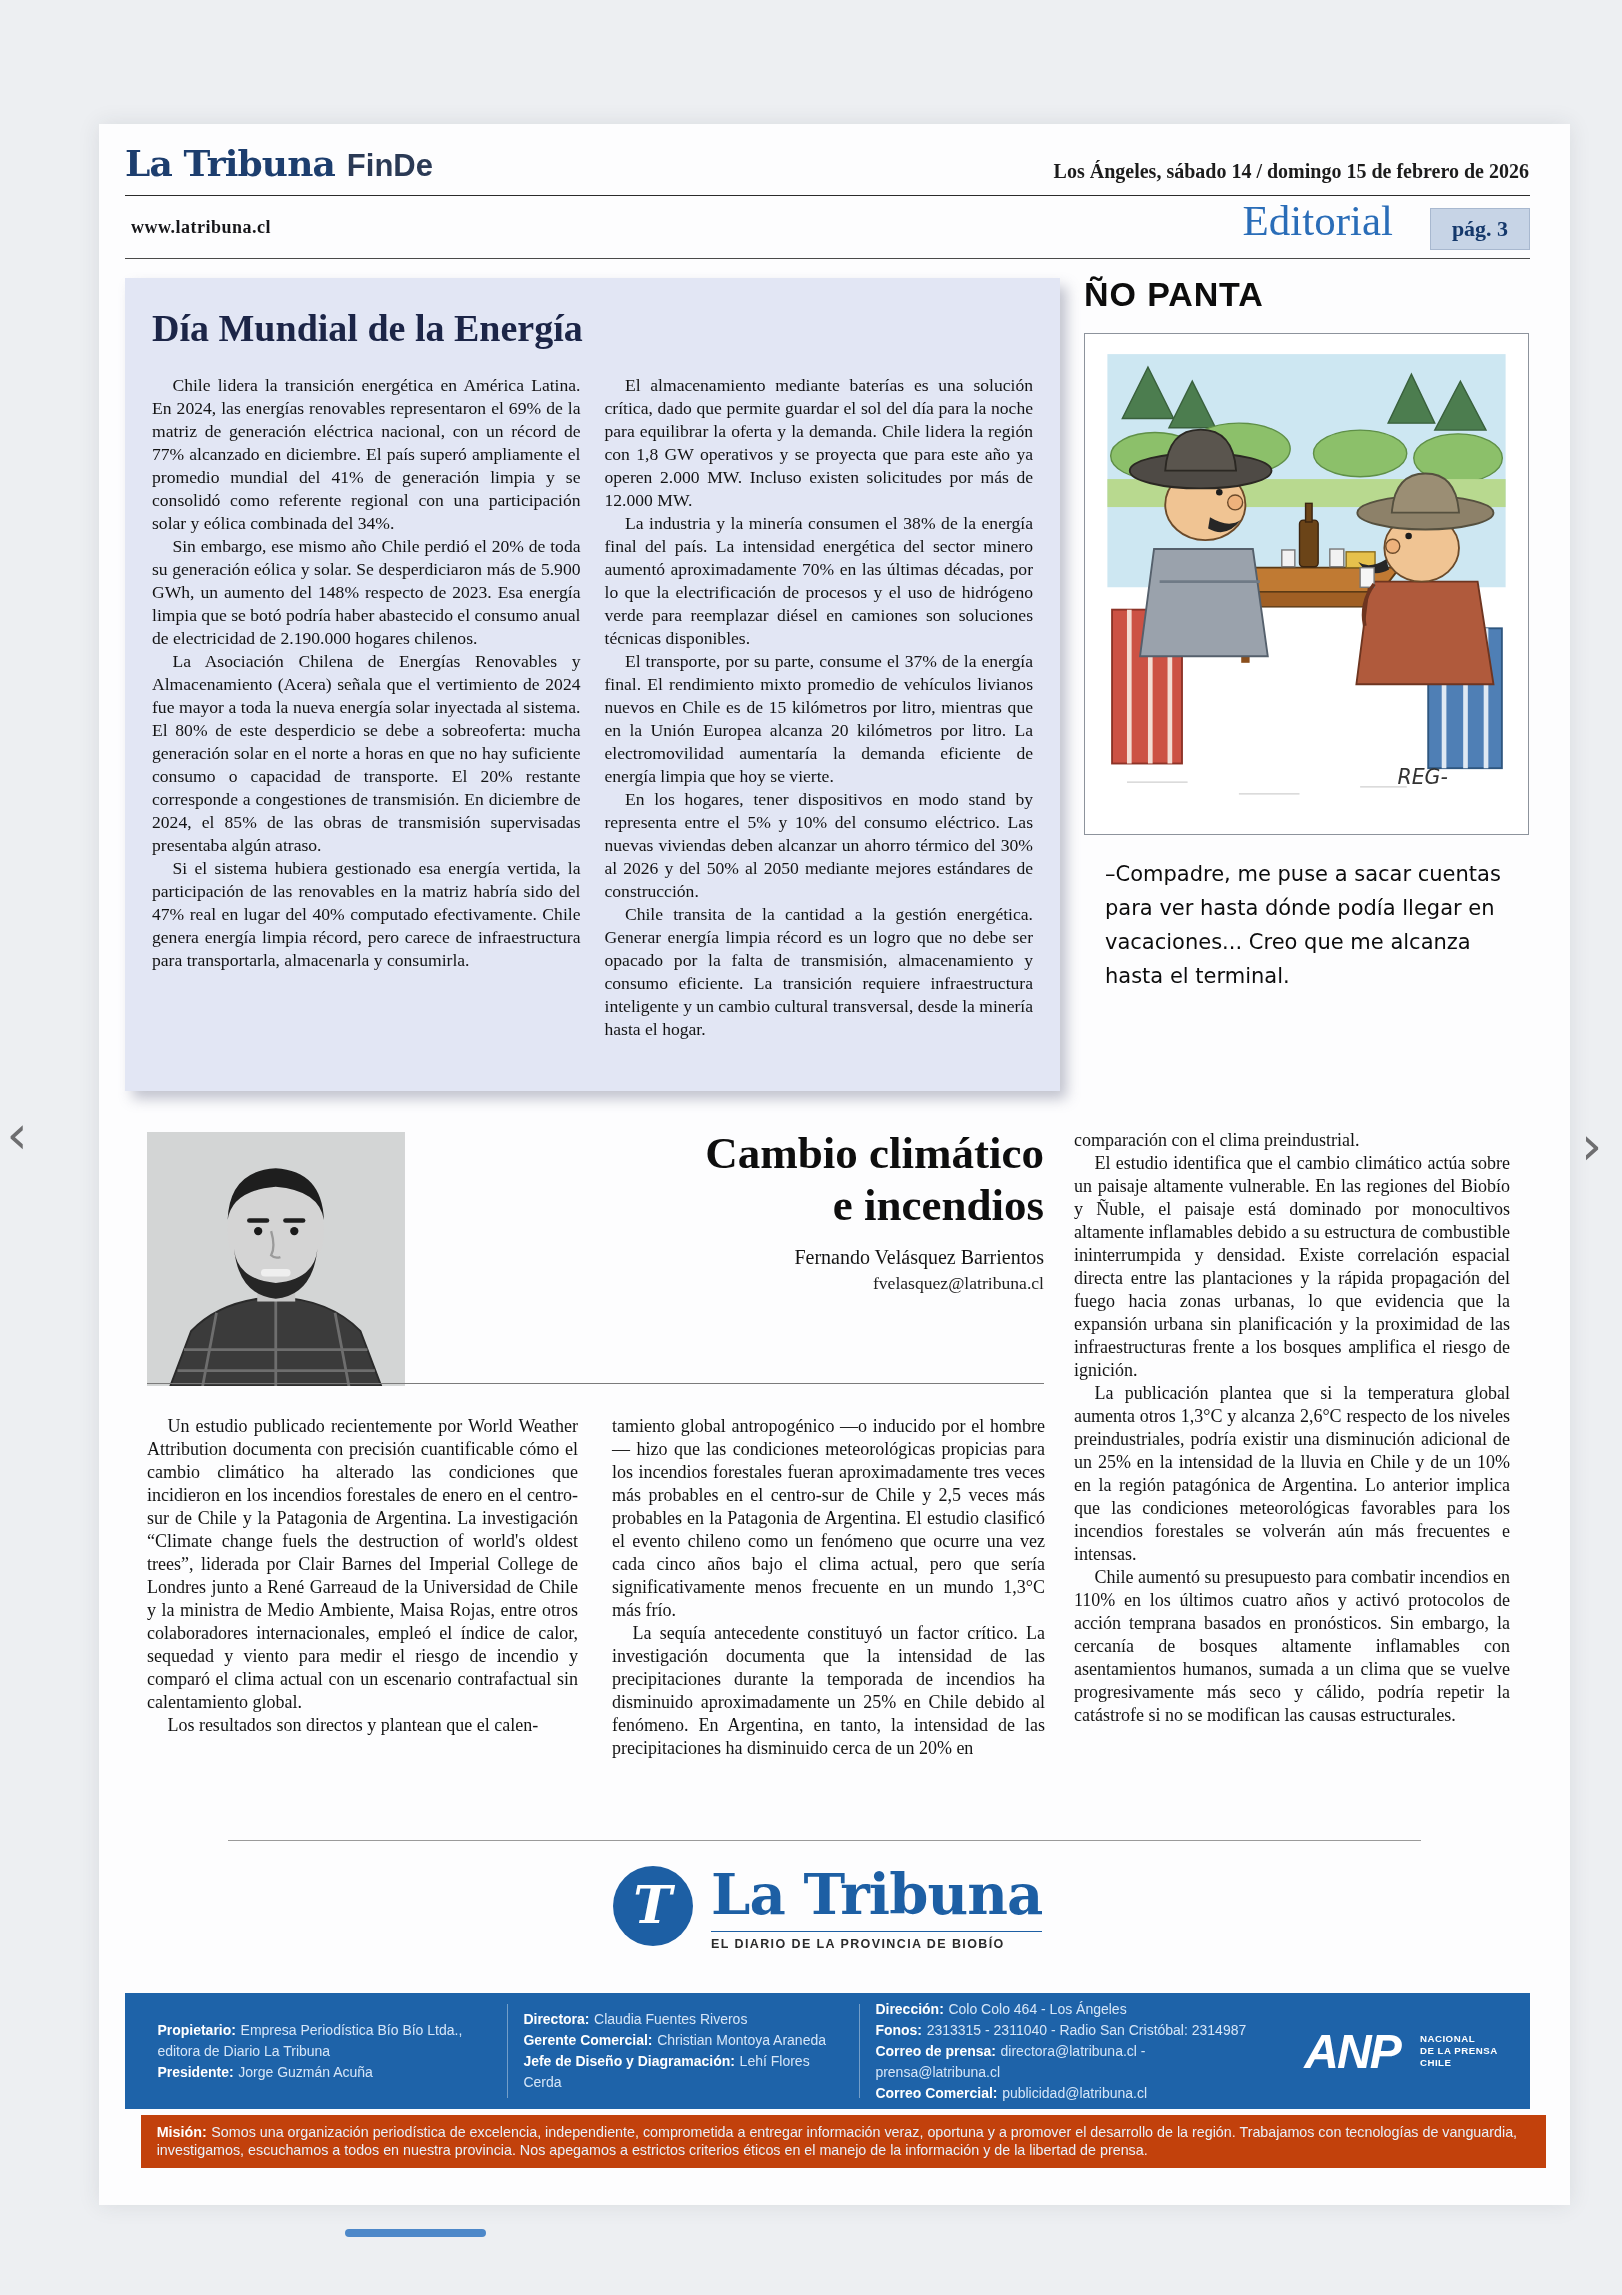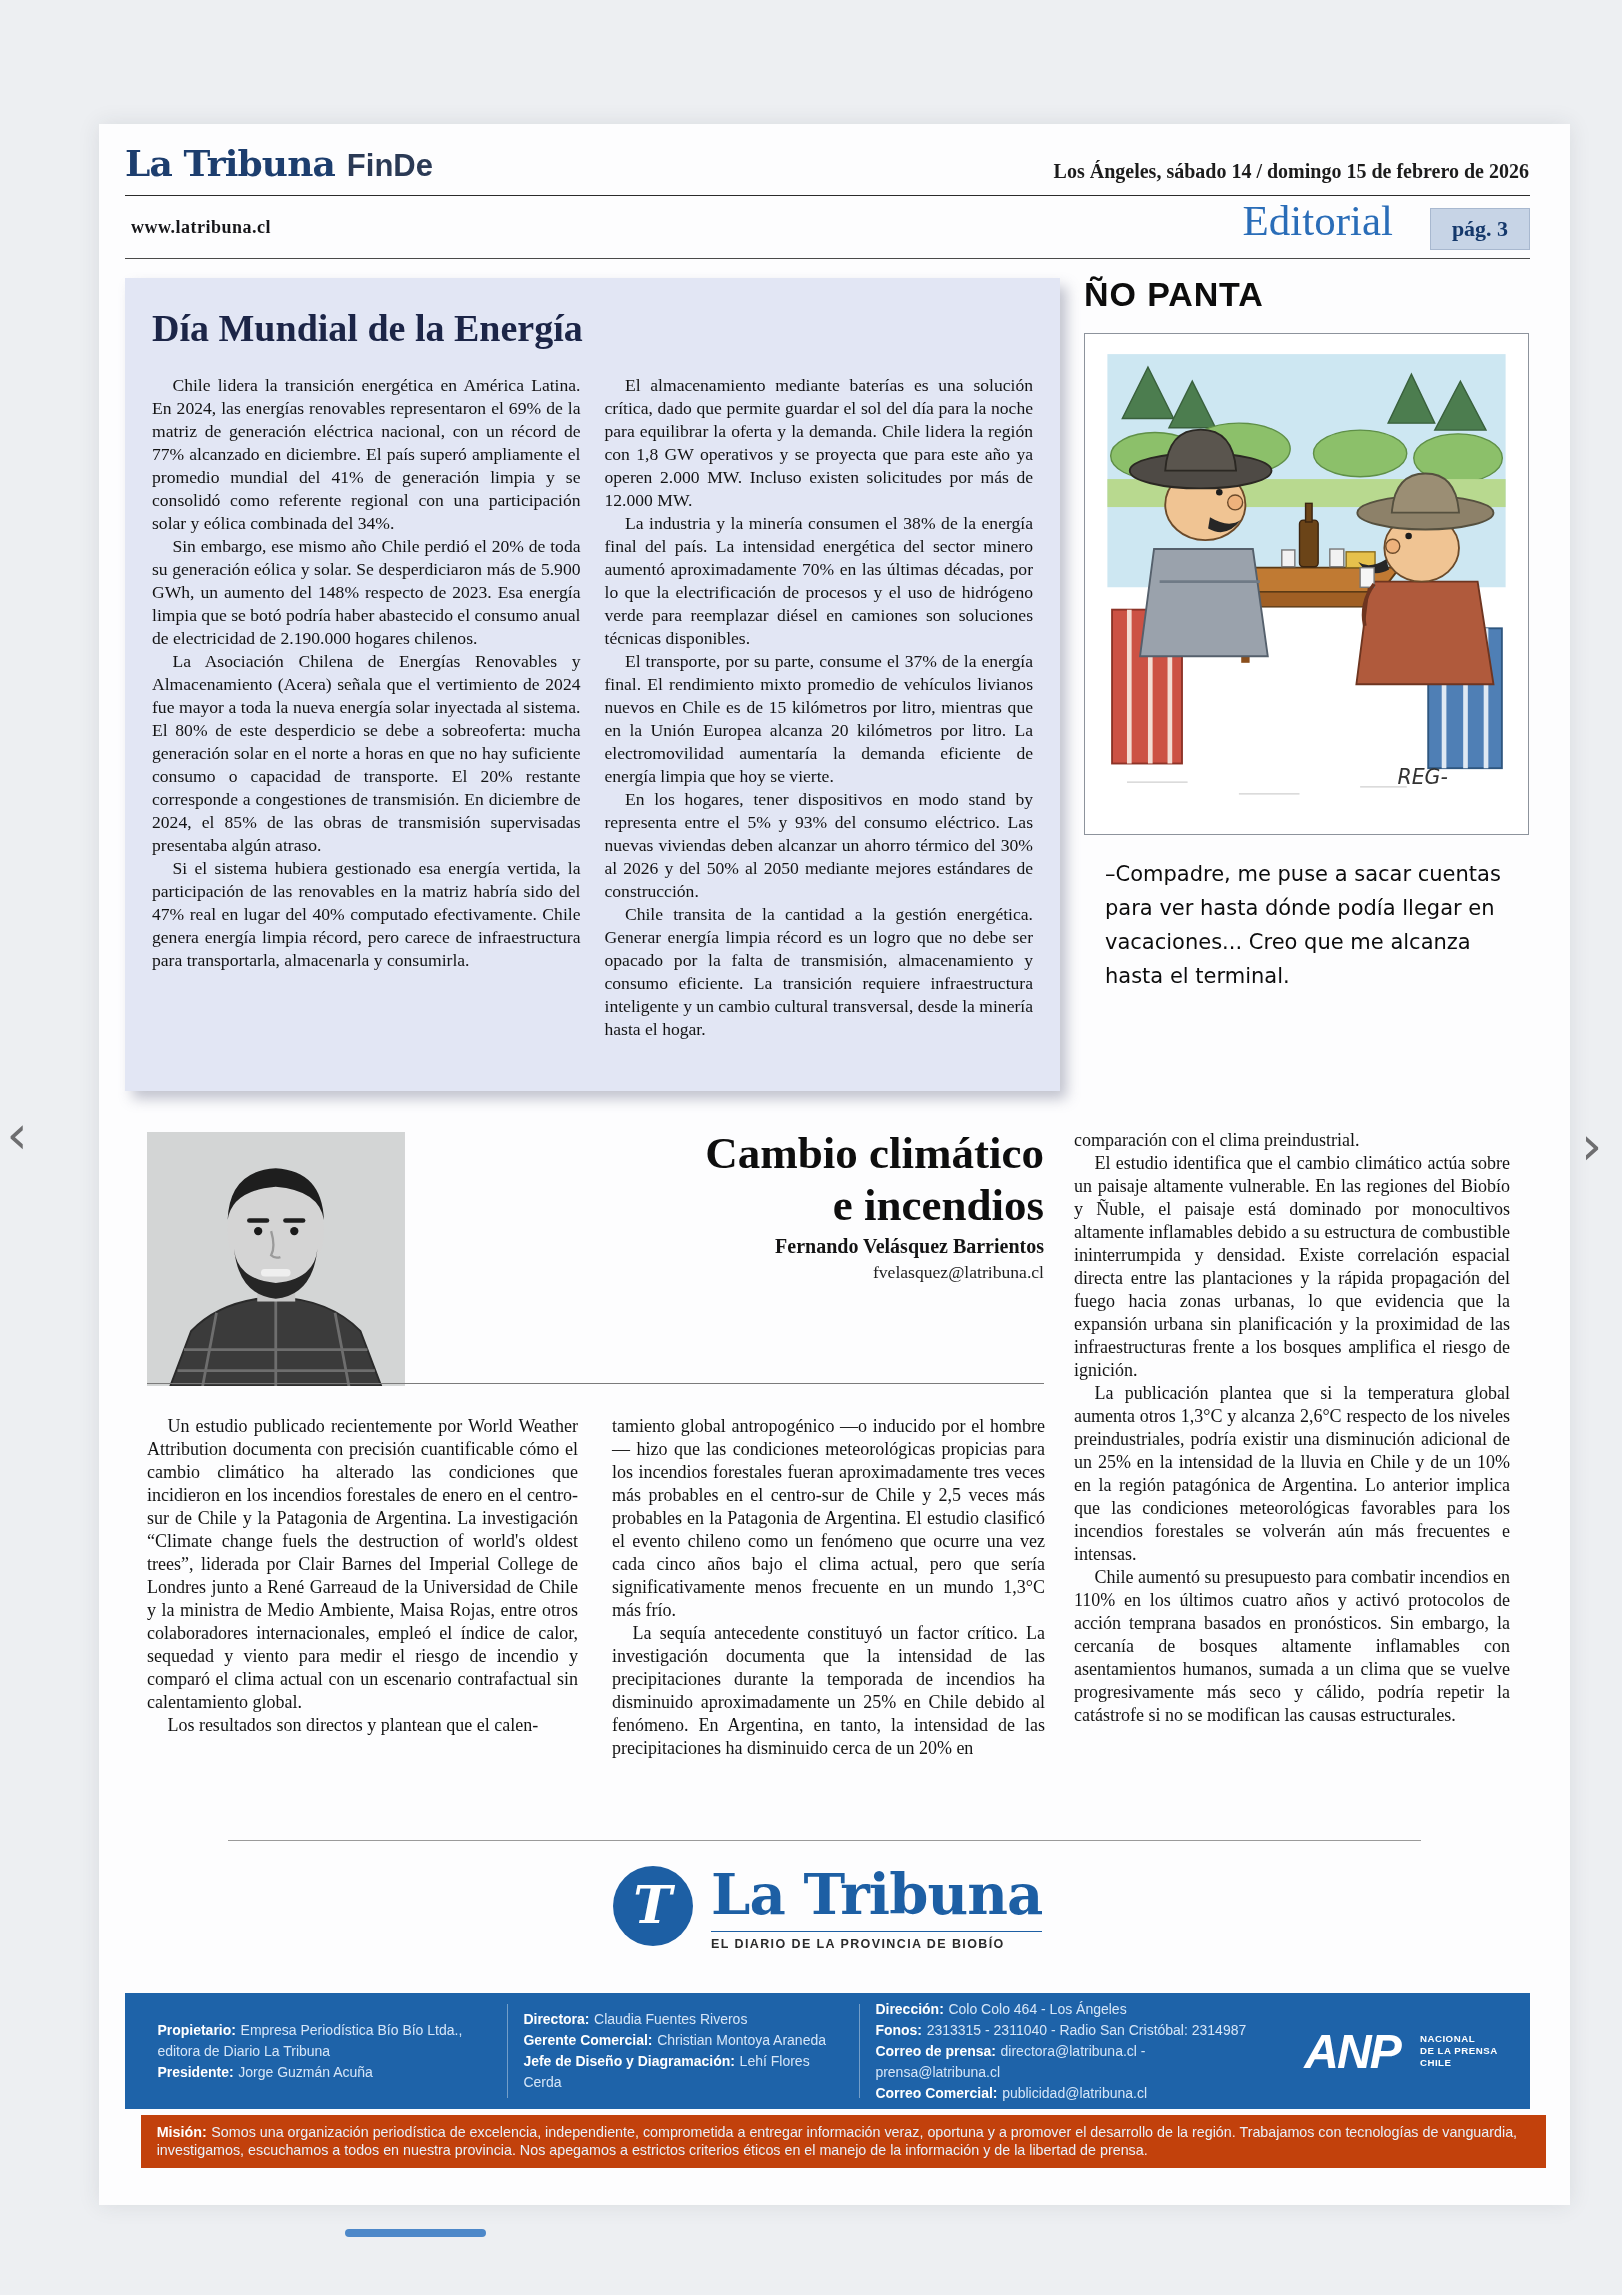--- a/index.html
+++ b/index.html
@@ -45,21 +45,21 @@
   .cartoon-frame{position:absolute;left:1084px;top:333px;width:445px;height:502px;
     border:1.4px solid #8d939c;background:#fff;padding:14px}
   .cartoon-frame svg{width:100%;height:100%}
   .cartoon-caption{position:absolute;left:1105px;top:857px;width:420px;
     font-family:"DejaVu Sans",sans-serif;font-size:21px;line-height:34px;color:#0c0c0c}
 
   
   .author-photo{position:absolute;left:147px;top:1132px;width:258px;height:254px;overflow:hidden;background:#d9dadb}
   .article-head{position:absolute;left:416px;top:1127px;width:628px;text-align:right}
   .article-title{font-size:45px;line-height:52px;font-weight:700;color:#0e0e0e}
-  .byline{margin-top:4px;font-weight:700;font-size:20px;color:#141414}
+  .byline{margin-top:15px;font-weight:400;font-size:20px;color:#141414}
   .byline-email{margin-top:3.7px;font-size:17.6px;color:#222}
   .head-rule{position:absolute;left:147px;top:1383px;width:897px;height:0.9px;background:#7b7b7b}
   .acol{position:absolute}
   .acol-1{left:147px;top:1415px;width:431px}
   .acol-2{left:612px;top:1415px;width:433px}
   .acol-3{left:1074px;top:1129px;width:436px}
 
   .end-rule{position:absolute;left:228px;top:1840px;width:1193px;height:0.9px;background:#9a9a9a}
 
   
@@ -127,21 +127,21 @@
     <div class="ecol">
       <p>Chile lidera la transición energética en América Latina. En 2024, las energías renovables representaron el 69% de la matriz de generación eléctrica nacional, con un récord de 77% alcanzado en diciembre. El país superó ampliamente el promedio mundial del 41% de generación limpia y se consolidó como referente regional con una participación solar y eólica combinada del 34%.</p>
       <p>Sin embargo, ese mismo año Chile perdió el 20% de toda su generación eólica y solar. Se desperdiciaron más de 5.900 GWh, un aumento del 148% respecto de 2023. Esa energía limpia que se botó podría haber abastecido el consumo anual de electricidad de 2.190.000 hogares chilenos.</p>
       <p>La Asociación Chilena de Energías Renovables y Almacenamiento (Acera) señala que el vertimiento de 2024 fue mayor a toda la nueva energía solar inyectada al sistema. El 80% de este desperdicio se debe a sobreoferta: mucha generación solar en el norte a horas en que no hay suficiente consumo o capacidad de transporte. El 20% restante corresponde a congestiones de transmisión. En diciembre de 2024, el 85% de las obras de transmisión supervisadas presentaba algún atraso.</p>
       <p>Si el sistema hubiera gestionado esa energía vertida, la participación de las renovables en la matriz habría sido del 47% real en lugar del 40% computado efectivamente. Chile genera energía limpia récord, pero carece de infraestructura para transportarla, almacenarla y consumirla.</p>
     </div>
     <div class="ecol">
       <p>El almacenamiento mediante baterías es una solución crítica, dado que permite guardar el sol del día para la noche para equilibrar la oferta y la demanda. Chile lidera la región con 1,8 GW operativos y se proyecta que para este año ya operen 2.000 MW. Incluso existen solicitudes por más de 12.000 MW.</p>
       <p>La industria y la minería consumen el 38% de la energía final del país. La intensidad energética del sector minero aumentó aproximadamente 70% en las últimas décadas, por lo que la electrificación de procesos y el uso de hidrógeno verde para reemplazar diésel en camiones son soluciones técnicas disponibles.</p>
       <p>El transporte, por su parte, consume el 37% de la energía final. El rendimiento mixto promedio de vehículos livianos nuevos en Chile es de 15 kilómetros por litro, mientras que en la Unión Europea alcanza 20 kilómetros por litro. La electromovilidad aumentaría la demanda eficiente de energía limpia que hoy se vierte.</p>
-      <p>En los hogares, tener dispositivos en modo stand by representa entre el 5% y 93% del consumo eléctrico. Las nuevas viviendas deben alcanzar un ahorro térmico del 30% al 2026 y del 50% al 2050 mediante mejores estándares de construcción.</p>
+      <p>En los hogares, tener dispositivos en modo stand by representa entre el 5% y 10% del consumo eléctrico. Las nuevas viviendas deben alcanzar un ahorro térmico del 30% al 2026 y del 50% al 2050 mediante mejores estándares de construcción.</p>
       <p>Chile transita de la cantidad a la gestión energética. Generar energía limpia récord es un logro que no debe ser opacado por la falta de transmisión, almacenamiento y consumo eficiente. La transición requiere infraestructura inteligente y un cambio cultural transversal, desde la minería hasta el hogar.</p>
     </div>
   </div>
 </section>
 
 <h2 class="cartoon-title">ÑO PANTA</h2>
 <div class="cartoon-frame">
   <svg viewBox="0 0 890 1010" preserveAspectRatio="xMidYMid meet">
 
     <rect x="18" y="12" width="854" height="500" fill="#cde7f2"></rect>

